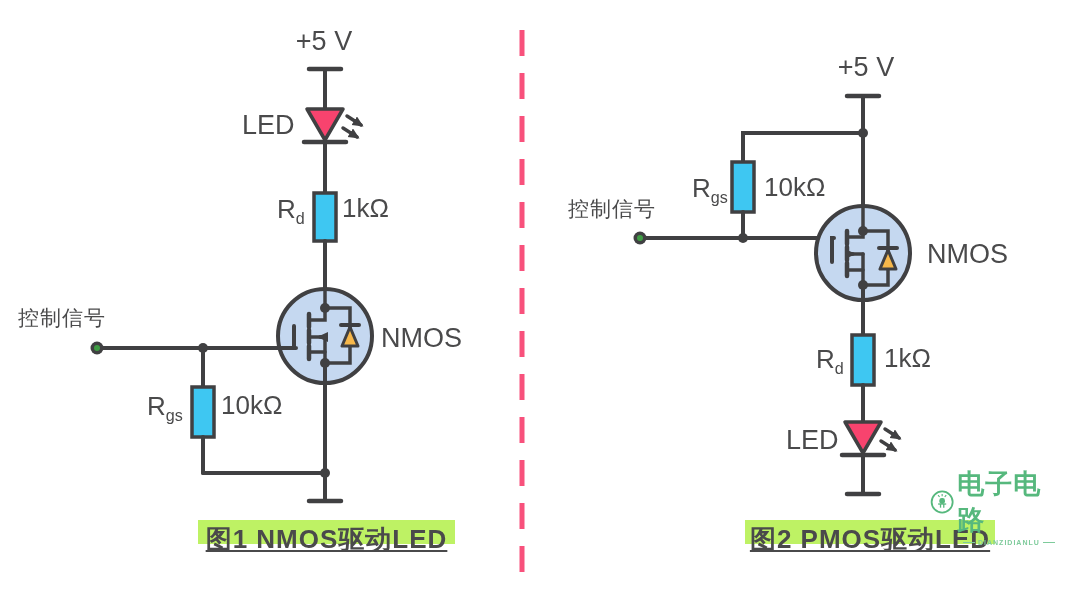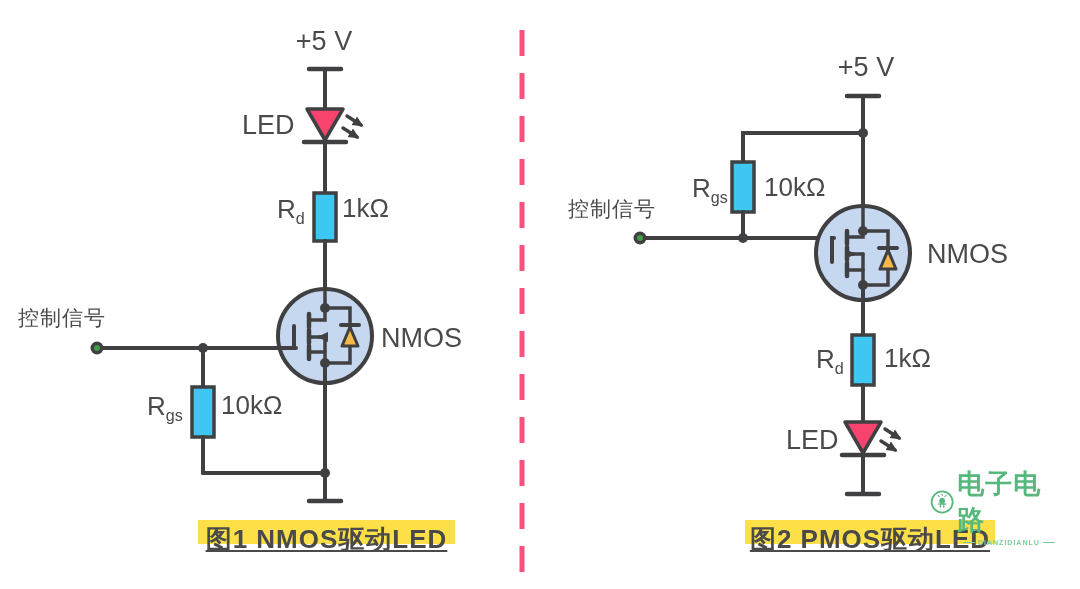--- a/index.html
+++ b/index.html
@@ -8,21 +8,21 @@
     font-family:"Liberation Sans","DejaVu Sans",sans-serif;color:#4a4a4b;border-radius:26px;
   }
   .canvas svg.schematic{position:absolute;left:0;top:0;}
   .lbl{position:absolute;white-space:nowrap;font-weight:500;line-height:1.1;}
   .lbl sub{font-size:0.62em;}
   .big{font-size:27px;}
   .mid{font-size:26px;}
   .cn{font-size:21px;letter-spacing:1px;}
   .center{text-align:center;}
   .caption{
-    position:absolute;height:24px;background:#fde047;color:#4a4a4b;
+    position:absolute;height:24px;background:#bef264;color:#4a4a4b;
     font-size:26px;font-weight:600;text-align:center;line-height:38px;letter-spacing:1px;text-decoration:underline;
   }
   
   .watermark{position:absolute;left:930px;top:466px;width:118px;}
   .wm-row{display:flex;align-items:center;gap:3px;}
   .wm-brand{color:#56b87d;font-size:27px;font-weight:700;letter-spacing:1px;}
   .wm-tagline{
     display:flex;align-items:center;gap:3px;margin-left:33px;margin-top:1px;
     color:#7ecb9b;font-size:7px;font-weight:700;letter-spacing:1px;
   }

